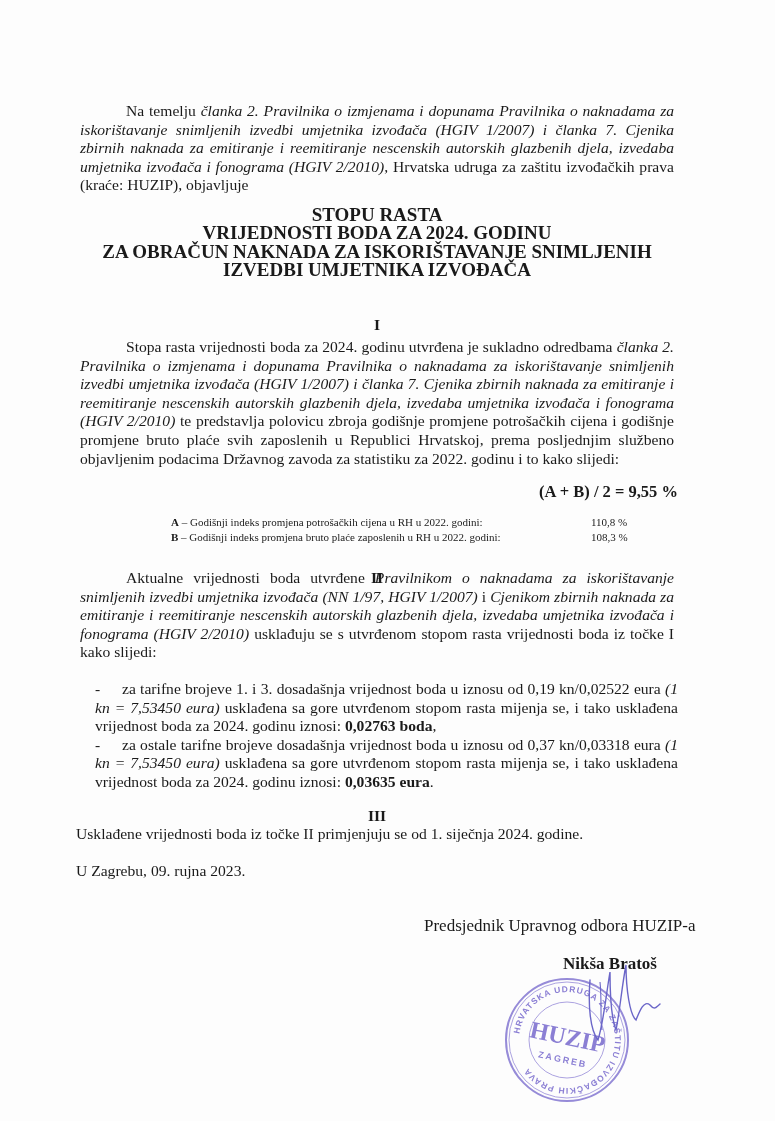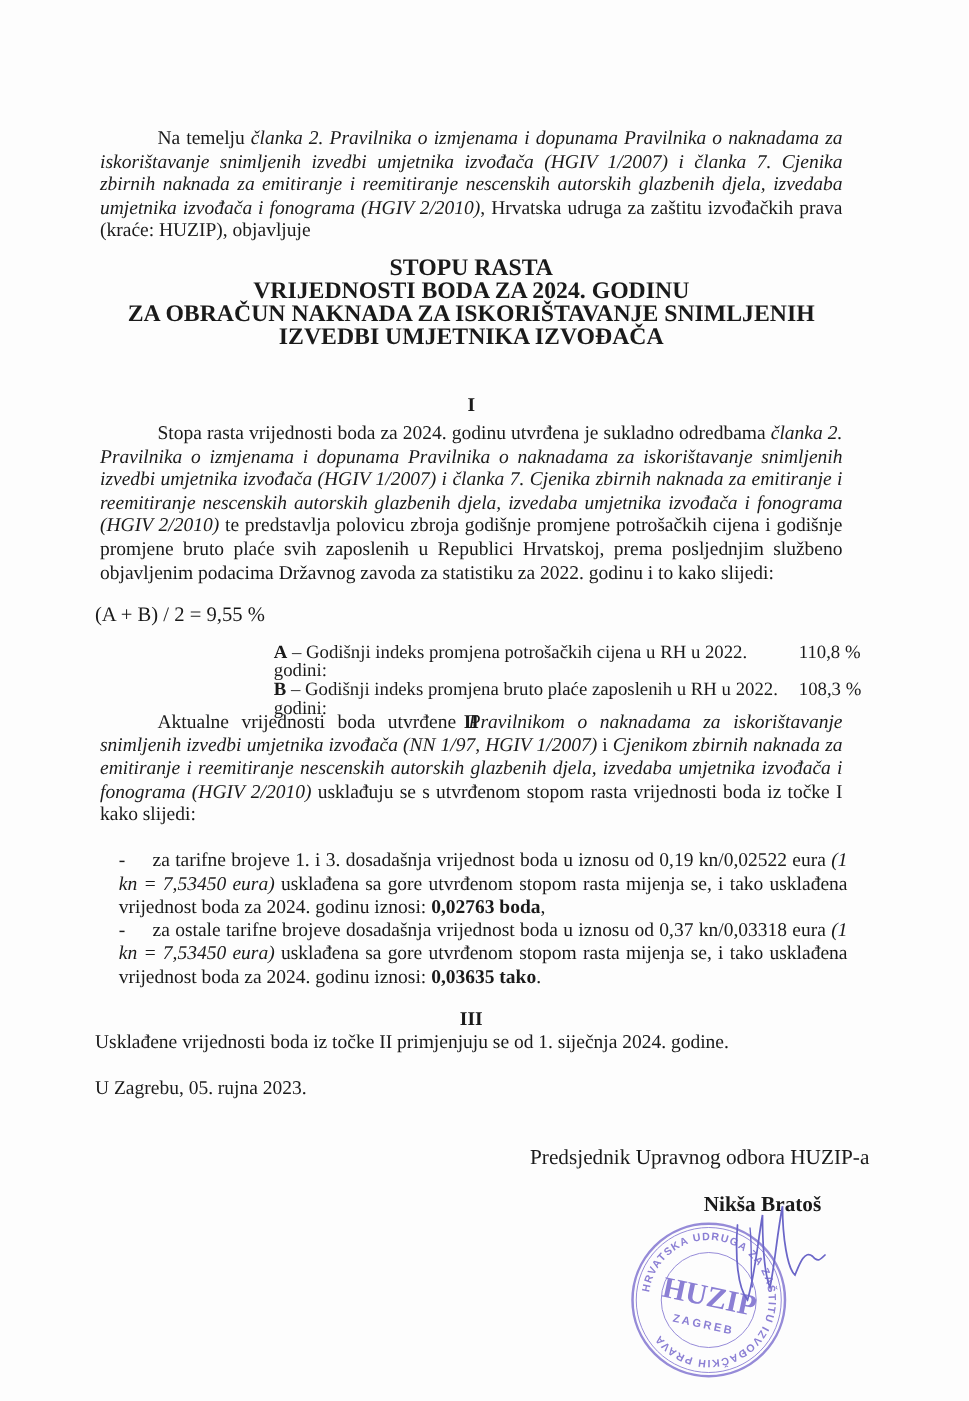--- a/index.html
+++ b/index.html
@@ -8,23 +8,23 @@
   .page { position: absolute; left: 0; top: 0; width: 775px; height: 1121px; background: #fdfdfd; }
   .txt { position: absolute; left: 76px; width: 602px; font-size: 15.6px; line-height: 18.6px;
          text-align: justify; }
   .txt p { margin: 4px; }
   .indent { text-indent: 46px; }
   i, em { font-style: italic; }
   .title { position: absolute; left: 76px; width: 602px; top: 206px; text-align: center;
            font-weight: bold; font-size: 19px; line-height: 18.4px; }
   .sec { position: absolute; left: 76px; width: 602px; text-align: center; font-weight: bold;
          font-size: 15.6px; }
-  .formula { position: absolute; left: 76px; width: 602px; top: 482px; text-align: left;
-             font-weight: normal; font-size: 16.5px; }
-  .ab { position: absolute; left: 171px; width: 480px; font-size: 15px; line-height: 15px; margin-left: 48px; }
+  .formula { position: absolute; left: 76px; width: 602px; top: 482px; text-align: right;
+             font-weight: bold; font-size: 16.5px; }
+  .ab { position: absolute; left: 171px; width: 480px; font-size: 11px; line-height: 15px; }
   .ab .row { display: flex; }
   .ab .lbl { width: 420px; }
   .ab .val { width: 60px; }
   .list { position: absolute; left: 95px; width: 583px; font-size: 15.6px; line-height: 18.6px; text-align: justify; }
   .list .li { position: relative; text-indent: 27px; }
   .list .dash { position: absolute; left: 0; text-indent: 0; }
   .sig { position: absolute; font-size: 17px; }
   .stamp { position: absolute; left: 502px; top: 975px; width: 130px; height: 130px; }
   .signature { position: absolute; left: 560px; top: 960px; width: 120px; height: 90px; }
 </style>
@@ -65,28 +65,28 @@
   <div class="sec" style="top:569px;">II</div>
   <div class="txt" style="top:565px;">
     <p class="indent"><span>Aktualne vrijednosti boda utvrđene </span><i>Pravilnikom o naknadama za iskorištavanje snimljenih izvedbi umjetnika izvođača (NN 1/97, HGIV 1/2007)</i><span> i </span><i>Cjenikom zbirnih naknada za emitiranje i reemitiranje nescenskih autorskih glazbenih djela, izvedaba umjetnika izvođača i fonograma (HGIV 2/2010)</i><span> usklađuju se s utvrđenom stopom rasta vrijednosti boda iz točke I  kako slijedi:</span></p>
   </div>
 
   <div class="list" style="top:680px;">
     <div class="li">
       <span class="dash">-</span><span>za tarifne brojeve 1. i 3. dosadašnja vrijednost boda u iznosu od  0,19 kn/0,02522 eura </span><i>(1 kn = 7,53450 eura)</i><span> usklađena sa gore utvrđenom stopom rasta mijenja se, i tako usklađena vrijednost boda za  2024. godinu iznosi: </span><b>0,02763 boda</b><span>,</span>
     </div>
     <div class="li">
-      <span class="dash">-</span><span>za ostale tarifne brojeve dosadašnja vrijednost boda u iznosu od 0,37 kn/0,03318 eura </span><i>(1 kn = 7,53450 eura)</i><span> usklađena sa gore utvrđenom stopom rasta mijenja se, i tako usklađena vrijednost boda za 2024. godinu iznosi: </span><b>0,03635 tako</b><span>.</span>
+      <span class="dash">-</span><span>za ostale tarifne brojeve dosadašnja vrijednost boda u iznosu od 0,37 kn/0,03318 eura </span><i>(1 kn = 7,53450 eura)</i><span> usklađena sa gore utvrđenom stopom rasta mijenja se, i tako usklađena vrijednost boda za 2024. godinu iznosi: </span><b>0,03635 eura</b><span>.</span>
     </div>
   </div>
 
   <div class="sec" style="top:807px;">III</div>
   <div class="txt" style="top:825px; text-align:left;">Usklađene vrijednosti boda iz točke II primjenjuju se od 1. siječnja 2024. godine.</div>
 
-  <div class="txt" style="top:862px; text-align:left;">U Zagrebu, 05. rujna 2023.</div>
+  <div class="txt" style="top:862px; text-align:left;">U Zagrebu, 09. rujna 2023.</div>
 
   <div class="sig" style="left:424px; top:916px;">Predsjednik Upravnog odbora HUZIP-a</div>
   <div class="sig" style="left:563px; top:954px; font-weight:bold;">Nikša Bratoš</div>
 
   <svg class="stamp" viewBox="0 0 130 130">
     <defs>
       <path id="ringPath" d="M 65,65 m -48,0 a 48,48 0 1,1 96,0 a 48,48 0 1,1 -96,0"></path>
     </defs>
     <g fill="none" stroke="#8b7fd4" opacity="0.9">
       <circle cx="65" cy="65" r="61" stroke-width="2"></circle>

